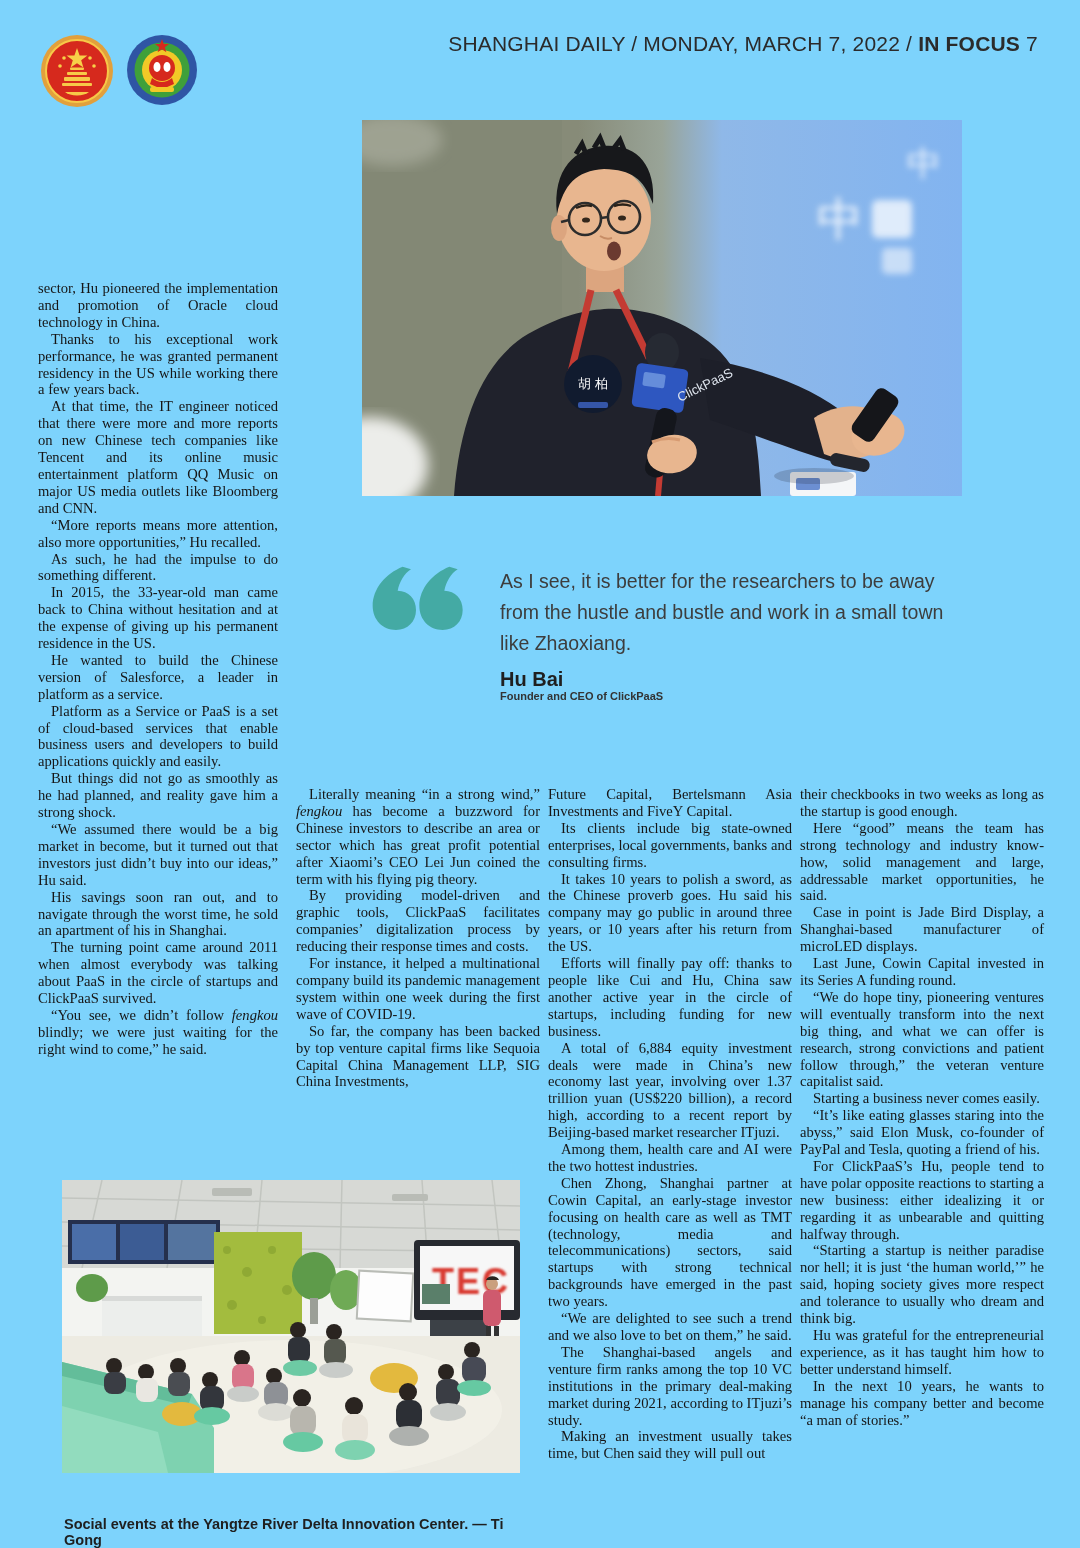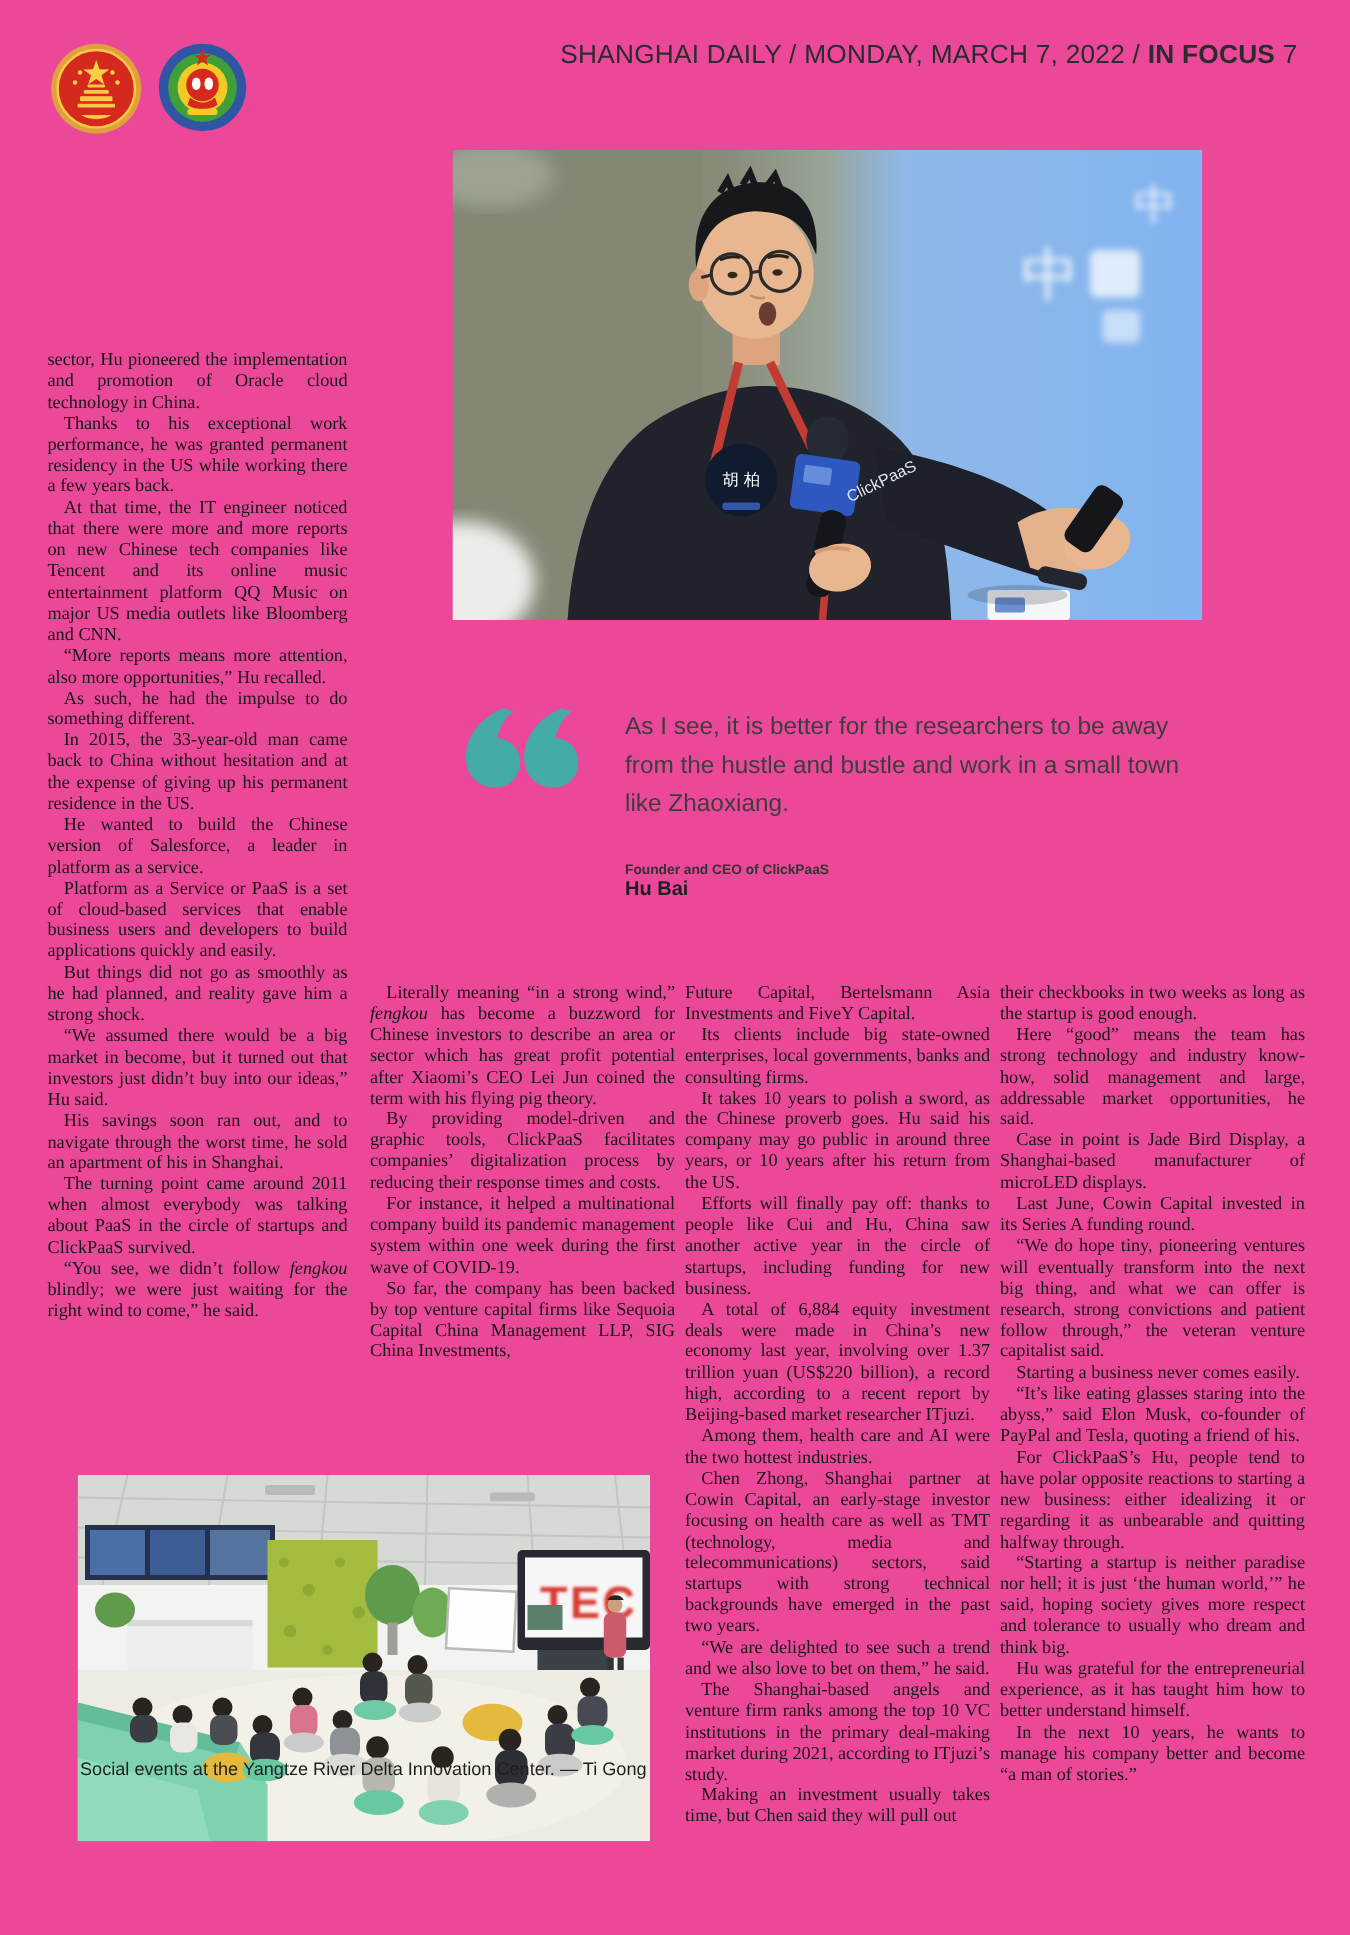--- a/index.html
+++ b/index.html
@@ -1,38 +1,38 @@
 <!DOCTYPE html>
 <html lang="en"><head>
 <meta charset="utf-8">
 <style>
   html,body{margin:0;padding:0;background:#ffffff;}
-  .page{position:relative;width:1080px;height:1548px;background:#ec4899;overflow:hidden;
+  .page{position:relative;width:1080px;height:1548px;background:#7dd3fc;overflow:hidden;
         font-family:"Liberation Serif",serif;color:#1c1c1c;}
 
   
   .masthead{position:absolute;left:40px;top:34px;display:flex;gap:12px;}
   .masthead svg{display:block;}
   .header{position:absolute;top:32px;right:42px;font-family:"Liberation Sans",sans-serif;
           font-size:21px;color:#2b2b2b;letter-spacing:.2px;white-space:nowrap;}
   .header b{font-weight:bold;}
 
   
   .photo-main{position:absolute;left:362px;top:120px;width:600px;height:376px;overflow:hidden;}
   .photo-bottom{position:absolute;left:62px;top:1180px;width:458px;height:293px;overflow:hidden;}
-  .caption{position:absolute;left:64px;top:1408px;width:480px;
-           font-family:"Liberation Sans",sans-serif;font-weight:normal;font-size:14.5px;color:#1f1f1f;}
+  .caption{position:absolute;left:64px;top:1516px;width:480px;
+           font-family:"Liberation Sans",sans-serif;font-weight:bold;font-size:14.5px;color:#1f1f1f;}
 
   
   .quote-mark{position:absolute;left:366px;top:560px;width:100px;height:80px;}
   .quote-text{position:absolute;left:500px;top:566px;width:455px;
               font-family:"Liberation Sans",sans-serif;font-weight:300;font-size:19.5px;
               line-height:31px;color:#3d3d3d;}
-  .quote-name{position:absolute;left:500px;top:703px;font-family:"Liberation Sans",sans-serif;
-              font-weight:bold;font-size:16px;color:#1f1f1f;}
+  .quote-name{position:absolute;left:500px;top:668px;font-family:"Liberation Sans",sans-serif;
+              font-weight:bold;font-size:20px;color:#1f1f1f;}
   .quote-title{position:absolute;left:500px;top:690px;font-family:"Liberation Sans",sans-serif;
                font-size:11px;color:#333;font-weight:bold;}
 
   
   .col{position:absolute;width:244px;font-size:14.6px;line-height:16.9px;text-align:justify;color:#161616;}
   .col p{margin:0;text-indent:13px;}
   .col p.cont{text-indent:0;}
   #col1{left:38px;top:280px;width:240px;}
   #col2{left:296px;top:786px;}
   #col3{left:548px;top:786px;}

